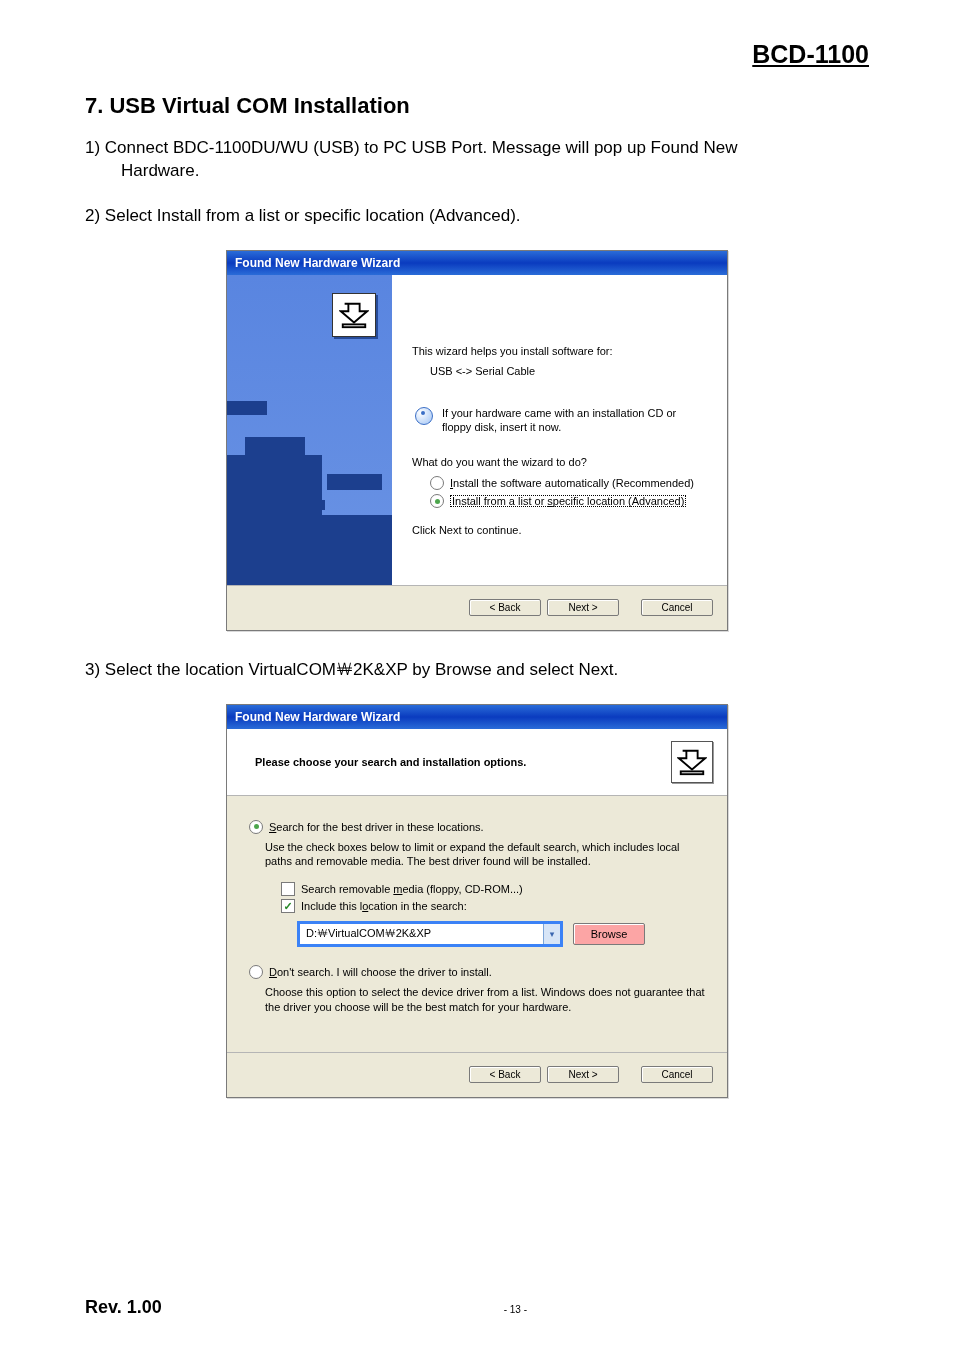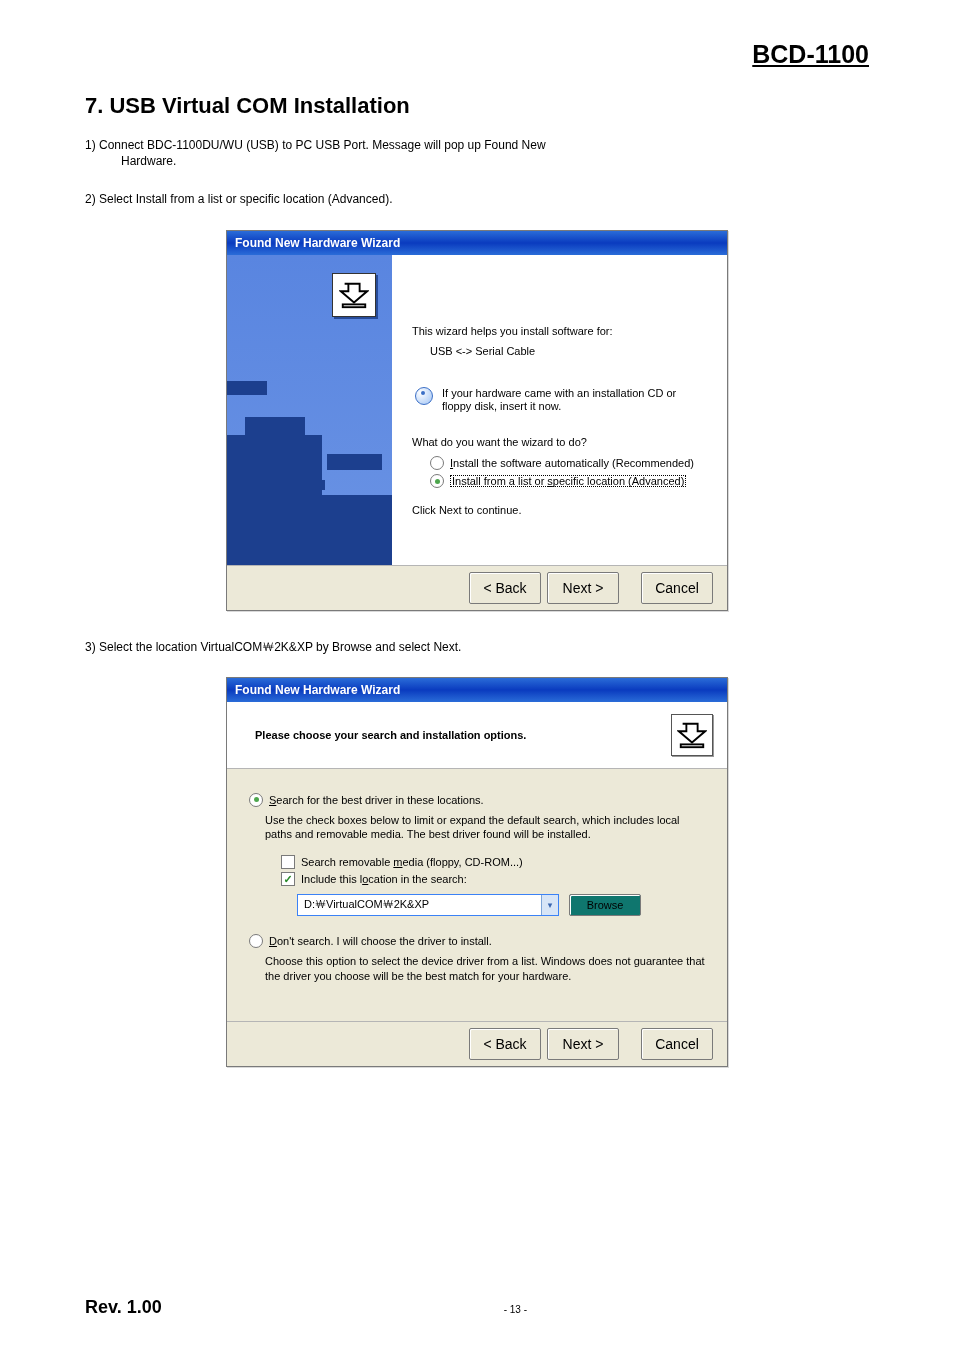--- a/index.html
+++ b/index.html
@@ -26,21 +26,21 @@
     font-size: 22px;
     font-weight: bold;
     margin: 8px 0 18px 0;
   }
   .body-text {
     font-size: 18px;
     line-height: 1.35;
     margin: 0 0 22px 0;
   }
   .num-item {
-    font-size: 12px;
+    font-size: 17px;
     line-height: 1.35;
     margin: 0 0 22px 0;
   }
   .num-item .indent2 {
     display: block;
     padding-left: 36px;
   }
   .wizard {
     width: 500px;
     margin: 8px auto 28px auto;
@@ -131,23 +131,23 @@
     padding:0 2px;
   }
   .wiz-btnbar {
     height:44px;
     border-top:1px solid #b5b5b5;
     display:flex; justify-content:flex-end; align-items:center;
     padding-right:14px; gap:6px;
     background:#ece9d8;
   }
   .wiz-btn {
-    width:72px; height:32px;
+    width:72px; height:17px;
     border:1px solid #7a7a7a; background:#ece9d8;
-    font-family:Tahoma,Arial,sans-serif; font-size:14px;
+    font-family:Tahoma,Arial,sans-serif; font-size:10px;
     border-radius:2px;
     box-shadow: inset 1px 1px 0 #fff;
   }
   .wiz-btnbar .gap { width:10px; }
   
   .wiz2-header {
     display:flex; justify-content:space-between; align-items:center;
     background:#fff; border-bottom:1px solid #b5b5b5;
     padding:12px 14px;
   }
@@ -177,32 +177,32 @@
     display:flex; align-items:center; gap:6px;
     margin:3px 0 3px 32px;
   }
   .combo-row {
     display:flex; align-items:center; gap:10px;
     margin:8px 0 18px 48px;
   }
   .combo {
     flex:0 0 260px; height:20px;
     display:flex; align-items:stretch;
-    border:1px solid #3b82f6; background:#fff;
+    border:3px solid #3b82f6; background:#fff;
   }
   .combo .val { flex:1; padding:2px 6px; font-size:11px; }
   .combo .dd {
     width:16px; background:#d7e5f7;
     border-left:1px solid #7da5d8;
     display:flex; align-items:center; justify-content:center;
     color:#3a66b0; font-size:9px;
   }
   .browse-btn {
     width:72px; height:22px;
-    border:1px solid #7a7a7a; background:#0f766e;
+    border:1px solid #7a7a7a; background:#fca5a5;
     font-family:Tahoma,Arial,sans-serif; font-size:11px;
     border-radius:2px;
     box-shadow: inset 1px 1px 0 #fff;
   }
   .footer {
     position:absolute; left:85px; right:85px; bottom:32px;
     display:flex; justify-content:space-between; align-items:baseline;
     font-size:16px;
   }
   .footer .rev { font-weight:bold; font-size:18px; }

